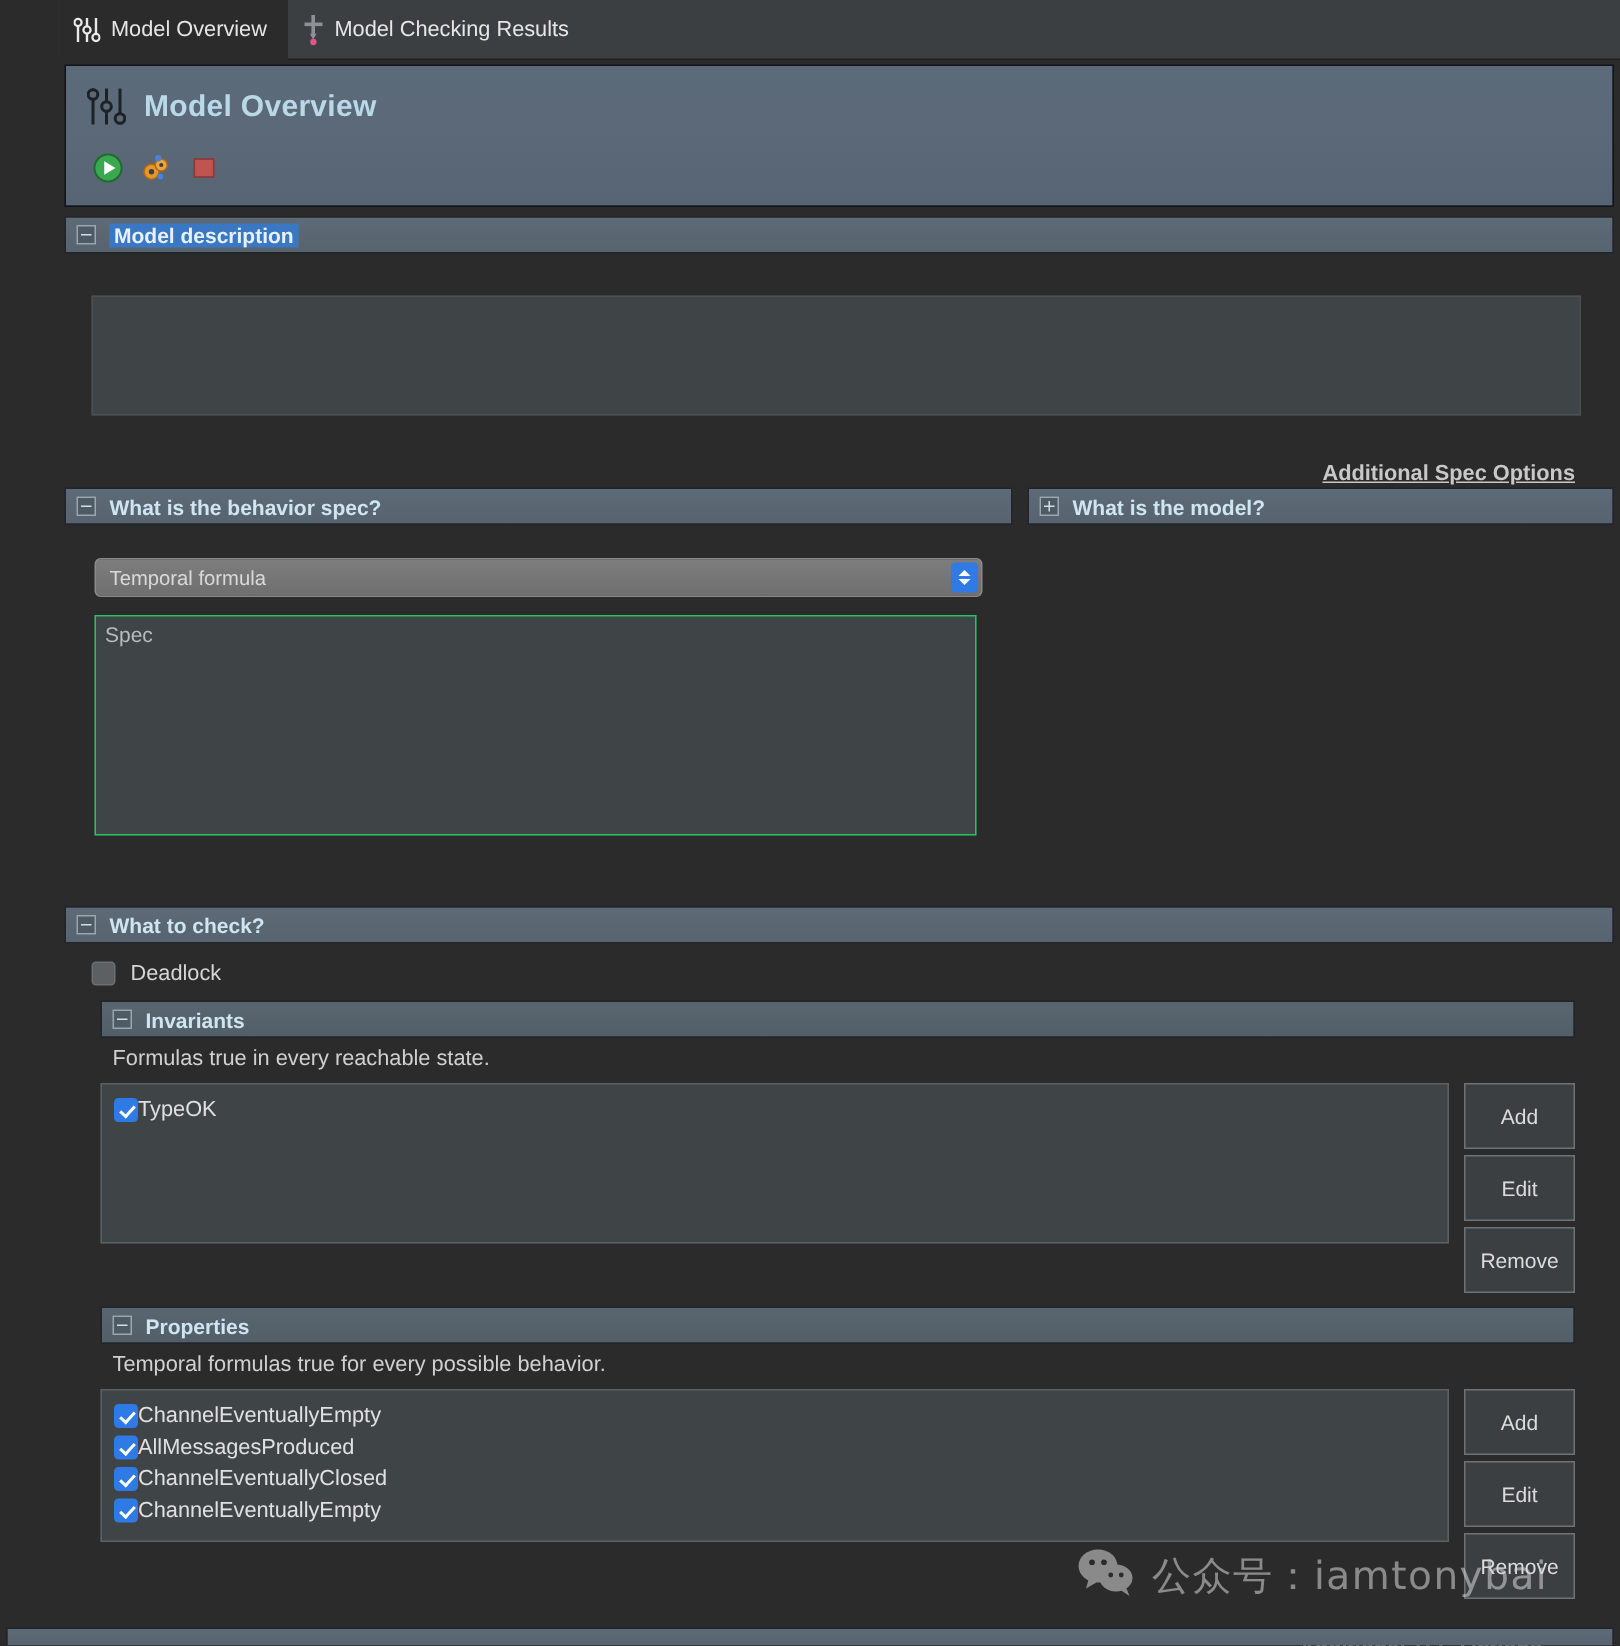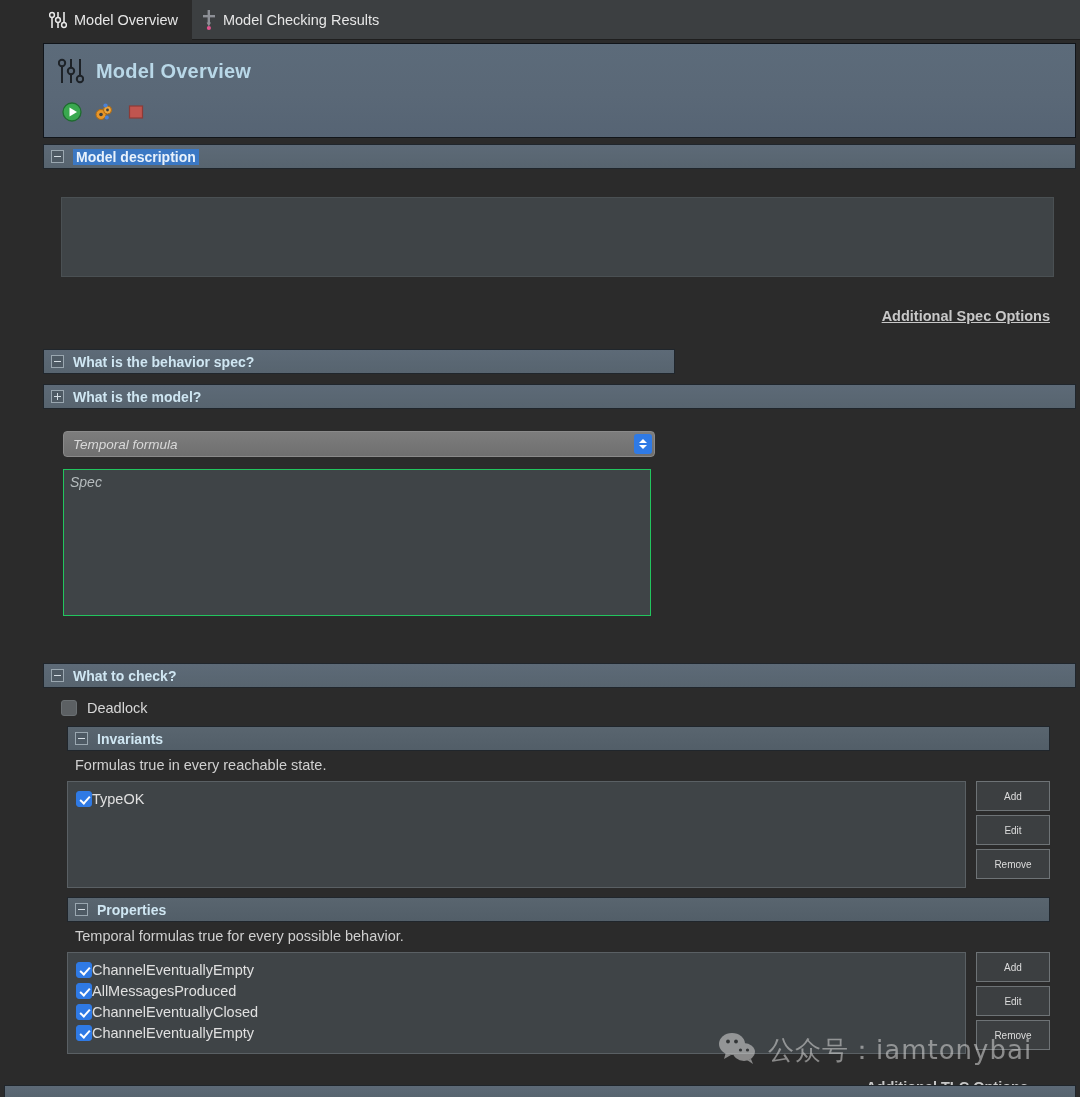--- a/index.html
+++ b/index.html
@@ -177,25 +177,25 @@
   .listbox {
     background: #3f4447;
     border: 1px solid #5a6064;
     padding: 6px 0 0 8px;
   }
   .list-item { display: flex; align-items: center; gap: 0; height: 21px; }
   .list-item .cb-label { font-size: 14.5px; color: #e0e0e0; }
 
   .btncol { display: flex; flex-direction: column; gap: 4px; }
   .btn {
-    width: 74px; height: 30px;
+    width: 74px; height: 44px;
     background: #3c3f41;
     border: 1px solid #6e7376;
     color: #dcdcdc;
-    font-size: 10px;
+    font-size: 14px;
     font-family: "Liberation Sans", sans-serif;
     cursor: pointer;
   }
 
   .bottom-bar {
     position: absolute; left: 4px; right: 4px; bottom: 0;
     height: 12px;
     background: linear-gradient(180deg,#5d6a77 0%,#57646f 100%);
     border: 1px solid #20262c;
     border-bottom: none;
@@ -298,36 +298,36 @@
     </div>
     <div class="panel-body" style="height:126px;">
       <div class="desc-box"></div>
     </div>
   </div>
 
   <div style="text-align:right; padding:0 30px 0 0; margin-top:-16px;">
     <span class="link">Additional Spec Options</span>
   </div>
 
-  <div class="two-col" style="margin-top:24px;flex-direction:column;">
+  <div class="two-col" style="">
     <div style="width:632px;">
       <div class="sectionbar">
         <span class="twistie"></span>
         <span class="sb-title">What is the behavior spec?</span>
       </div>
     </div>
     <div style="flex:1;">
       <div class="sectionbar">
         <span class="twistie plus"></span>
         <span class="sb-title">What is the model?</span>
       </div>
     </div>
   </div>
 
-  <div class="panel-body" style="height:232px;font-style:italic;">
+  <div class="panel-body" style="height:232px;">
     <div class="combo">
       <span class="combo-text">Temporal formula</span>
       <span class="combo-arrows">
         <i class="up"></i>
           <i class="dn"></i>
       </span>
     </div>
     <div class="spec-area">Spec</div>
   </div>
 

